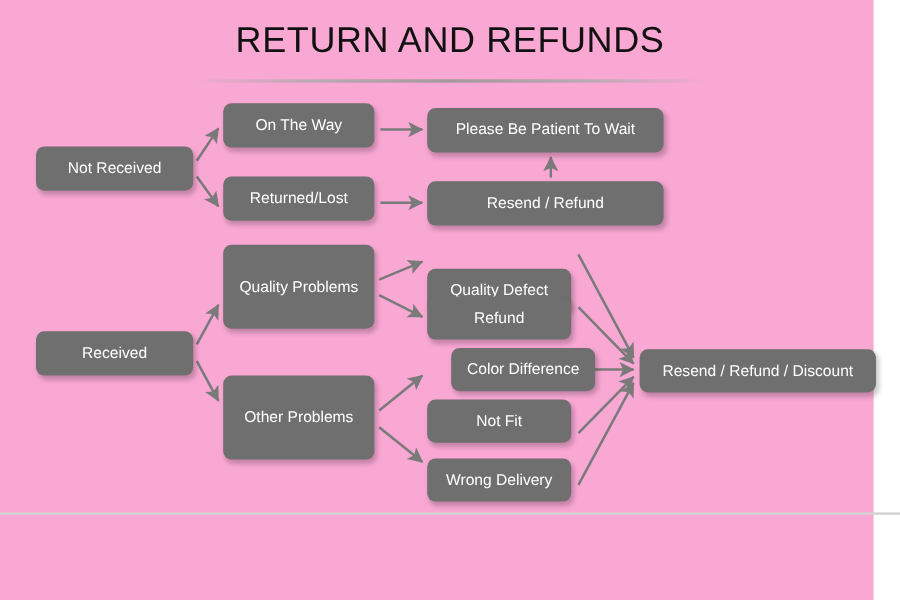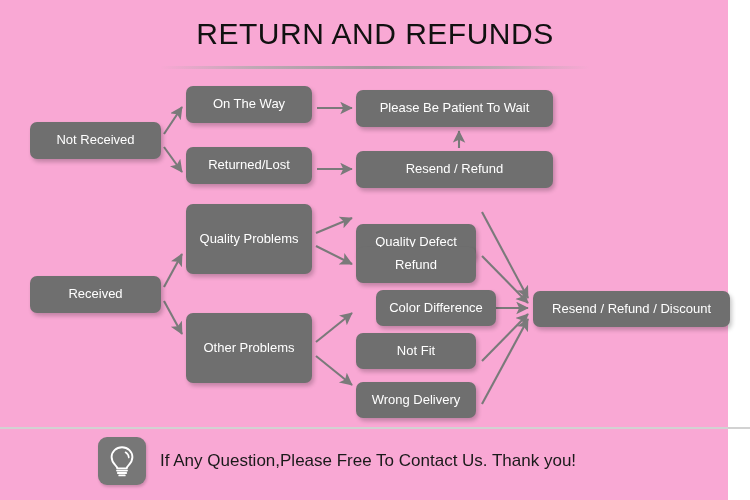--- a/index.html
+++ b/index.html
@@ -185,28 +185,14 @@
       <div class="node" style="left: 356px; top: 382px; width: 120px; height: 36px;">
         <span>Wrong Delivery</span>
       </div>
       <div class="node" style="left: 533px; top: 291px; width: 197px; height: 36px;">
         <span>Resend / Refund / Discount</span>
       </div>
     </div>
 
   <div id="footer-rule"></div>
 
-  <div id="footer">
-    <div id="bulb-badge">
-      <svg width="32" height="34" viewBox="0 0 32 34" xmlns="http://www.w3.org/2000/svg">
-        <path d="M16 3.2 C10.1 3.2 5.6 7.6 5.6 13.1 C5.6 16.6 7.3 19.1 9.3 21.1
-                 C10.6 22.4 11.2 23.3 11.3 24.4 L20.7 24.4 C20.8 23.3 21.4 22.4 22.7 21.1
-                 C24.7 19.1 26.4 16.6 26.4 13.1 C26.4 7.6 21.9 3.2 16 3.2 Z" fill="none" stroke="#ffffff" stroke-width="1.9"></path>
-        <path d="M19.5 8.3 C21.6 9.6 22.8 11.6 22.8 13.6" fill="none" stroke="#ffffff" stroke-width="1.6" stroke-linecap="round"></path>
-        <path d="M11.0 26.6 L21.0 26.6" stroke="#ffffff" stroke-width="1.8" stroke-linecap="round"></path>
-        <path d="M11.8 29.0 L20.2 29.0" stroke="#ffffff" stroke-width="1.8" stroke-linecap="round"></path>
-        <path d="M13.2 31.4 L18.8 31.4" stroke="#ffffff" stroke-width="1.8" stroke-linecap="round"></path>
-      </svg>
-    </div>
-    <div id="footer-text">If Any Question,Please Free To Contact Us. Thank you!</div>
-  </div>
 
 </div>
 
 </body></html>

